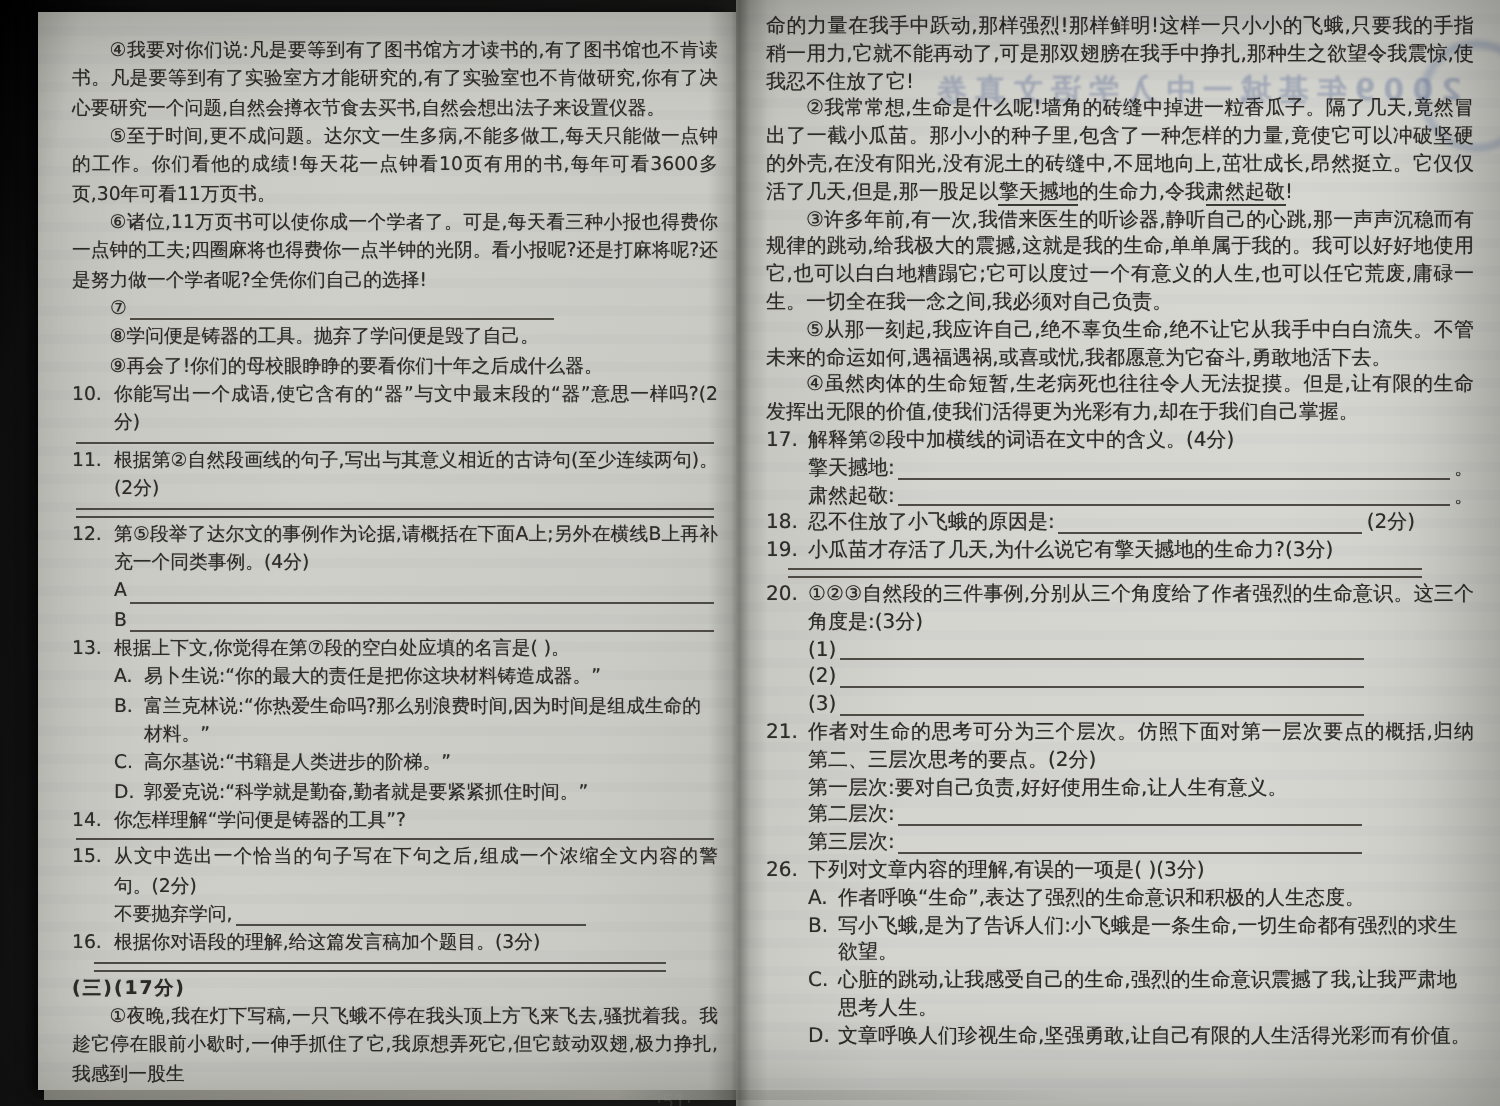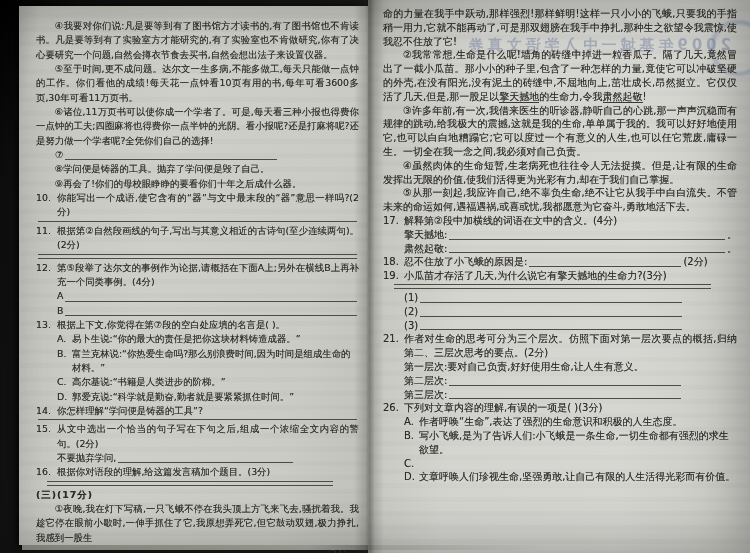--- a/index.html
+++ b/index.html
@@ -161,22 +161,22 @@
       </div>
   </div>
 
   <div class="page pg-right">
     <div class="stamp">2009年基城一中入学语文真卷</div>
     <div class="stamp-circle"></div>
     <div class="content" id="right-content">
         <div class="para ni">命的力量在我手中跃动,那样强烈!那样鲜明!这样一只小小的飞蛾,只要我的手指稍一用力,它就不能再动了,可是那双翅膀在我手中挣扎,那种生之欲望令我震惊,使我忍不住放了它!</div>
         <div class="para"><span>②我常常想,生命是什么呢!墙角的砖缝中掉进一粒香瓜子。隔了几天,竟然冒出了一截小瓜苗。那小小的种子里,包含了一种怎样的力量,竟使它可以冲破坚硬的外壳,在没有阳光,没有泥土的砖缝中,不屈地向上,茁壮成长,昂然挺立。它仅仅活了几天,但是,那一股足以</span><span class="uw">擎天撼地</span><span>的生命力,令我</span><span class="uw">肃然起敬</span><span>!</span></div>
         <div class="para">③许多年前,有一次,我借来医生的听诊器,静听自己的心跳,那一声声沉稳而有规律的跳动,给我极大的震撼,这就是我的生命,单单属于我的。我可以好好地使用它,也可以白白地糟蹋它;它可以度过一个有意义的人生,也可以任它荒废,庸碌一生。一切全在我一念之间,我必须对自己负责。</div>
+        <div class="para">⑤从那一刻起,我应许自己,绝不辜负生命,绝不让它从我手中白白流失。不管未来的命运如何,遇福遇祸,或喜或忧,我都愿意为它奋斗,勇敢地活下去。</div>
         <div class="para">④虽然肉体的生命短暂,生老病死也往往令人无法捉摸。但是,让有限的生命发挥出无限的价值,使我们活得更为光彩有力,却在于我们自己掌握。</div>
-        <div class="para">⑤从那一刻起,我应许自己,绝不辜负生命,绝不让它从我手中白白流失。不管未来的命运如何,遇福遇祸,或喜或忧,我都愿意为它奋斗,勇敢地活下去。</div>
         <div class="q">
           <span class="qn">17.</span>
           <span class="qt">解释第②段中加横线的词语在文中的含义。(4分)</span>
         </div>
         <div class="blank" style="padding-left: 21px; text-align: center;">
           <span class="pre">擎天撼地:</span>
           <span class="bl"></span>
           <span class="tail">。</span>
         </div>
         <div class="blank" style="padding-left: 21px;">
@@ -193,20 +193,24 @@
         <div class="q">
           <span class="qn">19.</span>
           <span class="qt">小瓜苗才存活了几天,为什么说它有擎天撼地的生命力?(3分)</span>
         </div>
         <div class="blank inset">
           <span class="bl"></span>
         </div>
         <div class="blank inset">
           <span class="bl"></span>
         </div>
+        <div class="q">
+          <span class="qn">20.</span>
+          <span class="qt">①②③自然段的三件事例,分别从三个角度给了作者强烈的生命意识。这三个角度是:(3分)</span>
+        </div>
         <div class="blank" style="padding-left: 21px;">
           <span class="pre">(1)</span>
           <span class="bl fixed" style="width: 262px;"></span>
         </div>
         <div class="blank" style="padding-left: 21px;">
           <span class="pre">(2)</span>
           <span class="bl fixed" style="width: 262px;"></span>
         </div>
         <div class="blank" style="padding-left: 21px;">
           <span class="pre">(3)</span>
@@ -232,20 +236,21 @@
         <div class="opt">
           <span class="ol">A.</span>
           <span class="ot">作者呼唤“生命”,表达了强烈的生命意识和积极的人生态度。</span>
         </div>
         <div class="opt">
           <span class="ol">B.</span>
           <span class="ot">写小飞蛾,是为了告诉人们:小飞蛾是一条生命,一切生命都有强烈的求生欲望。</span>
         </div>
         <div class="opt">
           <span class="ol">C.</span>
+          <span class="ot">心脏的跳动,让我感受自己的生命,强烈的生命意识震撼了我,让我严肃地思考人生。</span>
         </div>
         <div class="opt">
           <span class="ol">D.</span>
           <span class="ot">文章呼唤人们珍视生命,坚强勇敢,让自己有限的人生活得光彩而有价值。</span>
         </div>
       </div>
   </div>
 
   <div class="gutter"></div>
   <div class="edge-bottom"></div>

